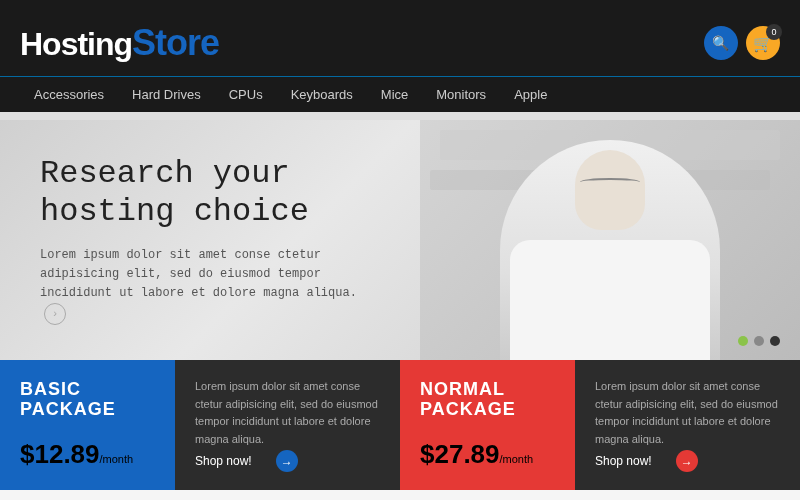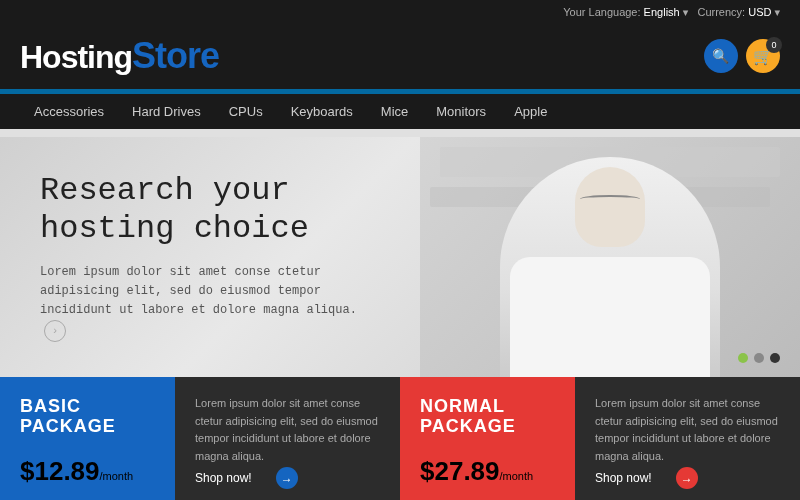--- a/index.html
+++ b/index.html
@@ -16,21 +16,21 @@
     .logo { display: flex; align-items: baseline; }
     .logo-hosting { font-size: 32px; font-weight: bold; color: #fff; letter-spacing: -1px; }
     .logo-store { font-size: 36px; font-weight: bold; color: #1565c0; letter-spacing: -1px; }
 
     .header-icons { display: flex; align-items: center; gap: 8px; }
     .search-btn { background: #1565c0; border: none; border-radius: 50%; width: 34px; height: 34px; display: flex; align-items: center; justify-content: center; cursor: pointer; color: #fff; font-size: 14px; }
     .cart-btn { background: #f9a825; border: none; border-radius: 50%; width: 34px; height: 34px; display: flex; align-items: center; justify-content: center; cursor: pointer; color: #fff; font-size: 16px; position: relative; }
     .cart-badge { position: absolute; top: -2px; right: -2px; background: #333; color: #fff; border-radius: 50%; width: 16px; height: 16px; font-size: 9px; display: flex; align-items: center; justify-content: center; }
 
     
-    .nav { background: #1a1a1a; border-top: 5px solid #0369a1; padding: 0 20px; text-align: right; }
+    .nav { background: #1a1a1a; border-top: 1px solid #0369a1; padding: 0 20px; text-align: right; }
     .nav ul { display: flex; list-style: none; gap: 0; }
     .nav ul li a { display: block; padding: 10px 14px; color: #ccc; text-decoration: none; font-size: 13px; }
 
     
     .hero { position: relative; height: 240px; background: linear-gradient(135deg, #d0d0d0 0%, #e8e8e8 40%, #c8c8c8 100%); overflow: hidden; display: flex; align-items: center; font-family: Liberation Mono, monospace; }
     .hero-content { position: relative; z-index: 2; padding: 30px 40px; max-width: 55%; }
     .hero-title { font-size: 32px; color: #222; font-weight: 300; margin-bottom: 14px; line-height: 1.2; }
     .hero-text { font-size: 12px; color: #555; line-height: 1.6; max-width: 340px; position: relative; }
     .hero-dots { position: absolute; bottom: 14px; right: 20px; display: flex; gap: 6px; align-items: center; }
     .hero-dot { width: 10px; height: 10px; border-radius: 50%; background: #888; cursor: pointer; }
@@ -57,27 +57,20 @@
     .shop-now-circle.red { background: #e53935; }
 
     
     .divider { height: 8px; background: #e0e0e0; }
   </style>
 </head>
 <body>
 
 <header class="header">
   <div class="top-bar">
-    <span>
-      <span>Your Language:</span>
-      <span style="color:#fff;">English</span> ▾
-      &nbsp;
-      <span>Currency:</span>
-      <span style="color:#fff;">USD</span> ▾
-    </span>
   </div>
   <div class="main-header">
     <div class="logo">
       <span class="logo-hosting">Hosting</span>
         <span class="logo-store">Store</span>
     </div>
     <div class="header-icons">
       <button class="search-btn">
         <span>🔍</span>
       </button>

